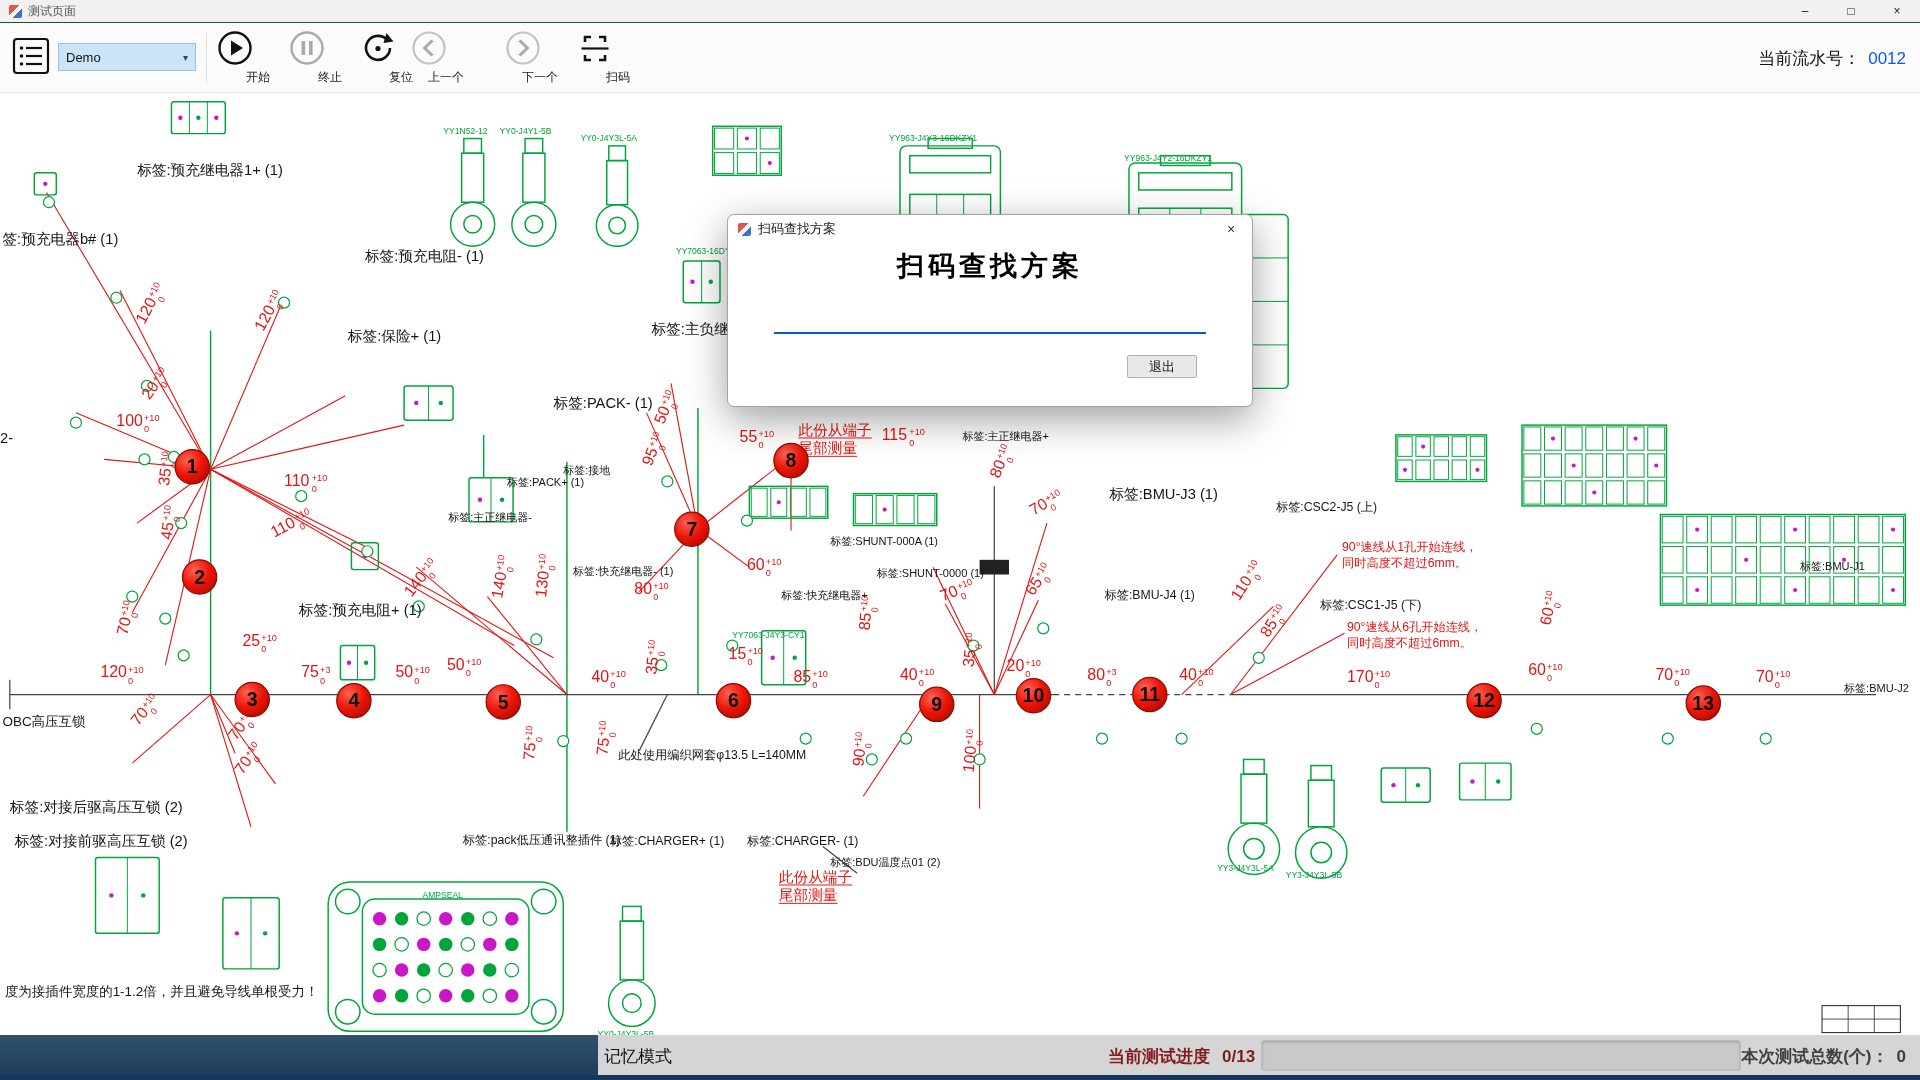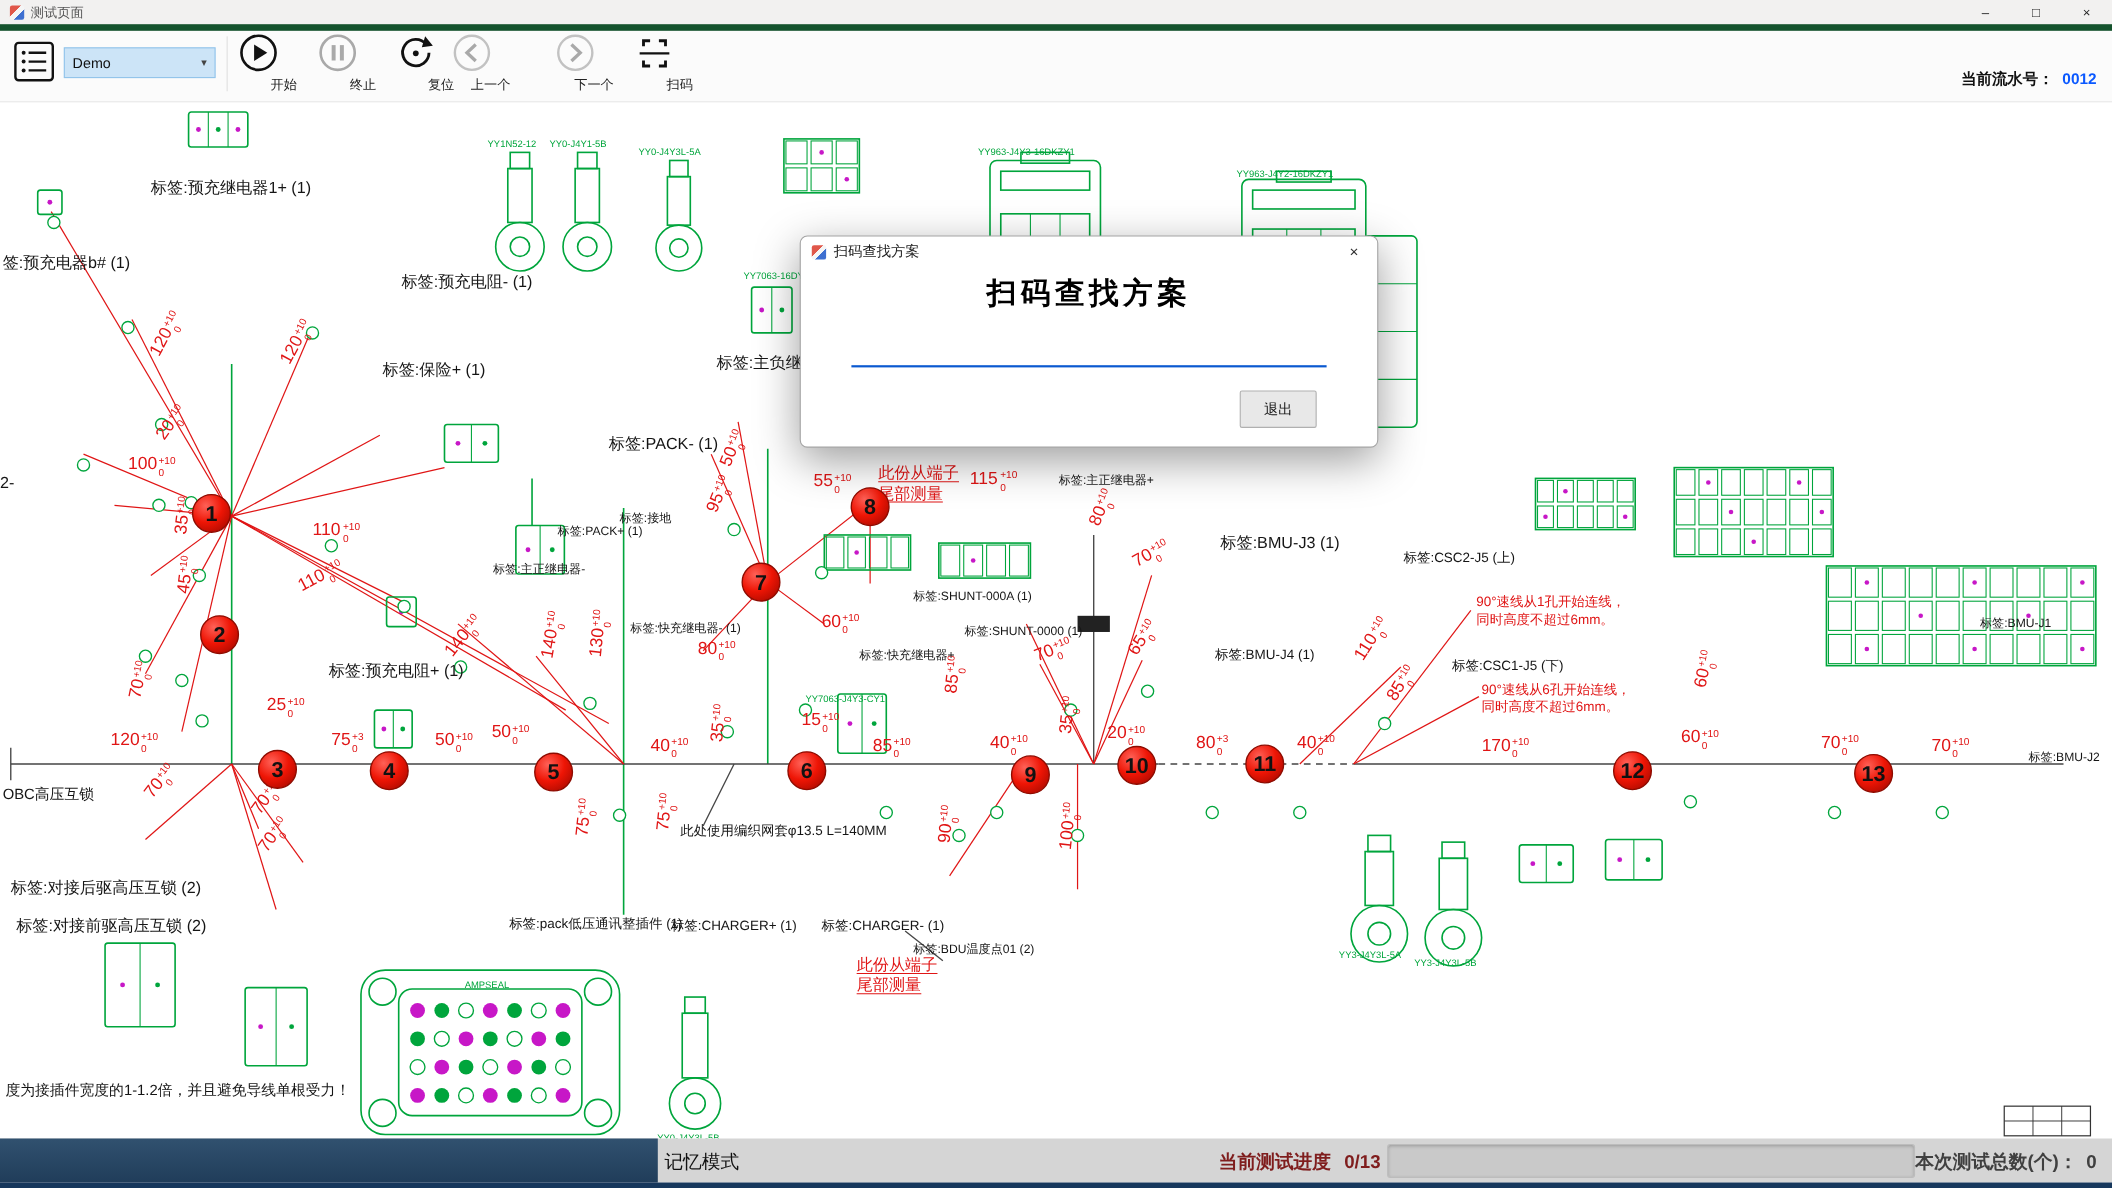--- a/index.html
+++ b/index.html
@@ -1,40 +1,40 @@
 <!DOCTYPE html>
 <html><head>
 <meta charset="utf-8">
 <style>
   html,body{margin:0;padding:0}
   body{width:1920px;height:1080px;overflow:hidden;position:relative;background:#fff;
        font-family:"Liberation Sans","DejaVu Sans",sans-serif;-webkit-font-smoothing:antialiased}
 
   
   .titlebar{position:absolute;top:0;left:0;right:0;height:22px;background:#f2f1f0;
-            border-bottom:6px solid #14532d;display:flex;align-items:center;z-index:5}
+            border-bottom:1px solid #14532d;display:flex;align-items:center;z-index:5}
   .app-icon{width:13px;height:13px;margin:0 6px 0 9px;border-radius:2px;
             background:linear-gradient(135deg,#e0574a 0 40%,#f5f5f5 40% 62%,#3e6fd0 62%)}
   .win-title{font-size:12px;color:#555}
   .win-controls{margin-left:auto;display:flex;height:100%}
   .win-btn{width:46px;text-align:center;line-height:22px;font-size:12px;color:#222}
 
   
   .toolbar{position:absolute;top:22px;left:0;right:0;height:70px;background:#fbfbfb;
            border-bottom:1px solid #e8e8e8;z-index:4}
   .list-btn{position:absolute;left:10px;top:13px;width:42px;height:42px}
   .combo{position:absolute;left:58px;top:21px;width:138px;height:28px;background:#cce4f7;
          border:1px solid #93c4ea;box-sizing:border-box;display:flex;align-items:center;
          padding:0 7px;font-size:13px;color:#111}
   .combo .caret{margin-left:auto;font-size:10px;color:#444}
   .tsep{position:absolute;top:11px;width:1px;height:50px;background:#e0e0e0}
   .tool-btn{position:absolute;top:7px;width:70px;text-align:right}
   .t-icon{display:block;width:38px;height:38px;margin:0 auto}
   .t-label{display:block;font-size:12px;color:#222;margin-top:2px}
-  .serial{position:absolute;right:14px;top:41px;font-size:14px;font-weight:700;color:#111}
+  .serial{position:absolute;right:14px;top:25px;font-size:17px;font-weight:400;color:#111}
   .serial-num{color:#0a58ff;margin-left:8px}
 
   
   .canvas{position:absolute;top:92px;left:0;width:1920px;height:943px;background:#fff;z-index:1}
   svg text{font-family:"Liberation Sans","DejaVu Sans",sans-serif}
 
   
   .statusbar{position:absolute;top:1035px;left:0;width:1920px;height:40px;background:#d5d5d5;z-index:4}
   .navy-block{position:absolute;left:0;top:0;width:598px;height:40px;
               background:linear-gradient(180deg,#31516f,#203d5a)}
@@ -52,21 +52,21 @@
           border:1px solid #a3a3a3;border-radius:7px;box-shadow:0 12px 40px rgba(0,0,0,.38);z-index:20}
   .dlg-titlebar{display:flex;align-items:center;height:28px;padding:0 10px}
   .dlg-icon{width:13px;height:13px;margin-right:7px;border-radius:2px;
             background:linear-gradient(135deg,#e0574a 0 40%,#f5f5f5 40% 62%,#3e6fd0 62%)}
   .dlg-title{font-size:13px;color:#222}
   .dlg-close{margin-left:auto;width:22px;text-align:center;font-size:14px;color:#333;cursor:default}
   .dlg-heading{position:absolute;top:33px;left:0;right:0;text-align:center;font-size:27px;font-weight:700;
                letter-spacing:4px;color:#000;font-family:"Liberation Serif","DejaVu Serif",serif}
   .dlg-input{position:absolute;top:94px;left:46px;width:432px;height:25px;border:none;outline:none;
              border-bottom:2px solid #0a59d0;font-size:16px;background:#fff;box-sizing:border-box}
-  .dlg-exit{position:absolute;top:140px;right:55px;width:70px;height:34px;background:#e8e8e8;
+  .dlg-exit{position:absolute;top:140px;right:55px;width:70px;height:23px;background:#e8e8e8;
             border:1px solid #b0b0b0;border-radius:2px;font-size:13px;color:#111}
 </style>
 </head>
 <body>
 
 <div class="titlebar">
   <span class="app-icon"></span>
   <span class="win-title">测试页面</span>
   <div class="win-controls">
     <span class="win-btn">–</span>

